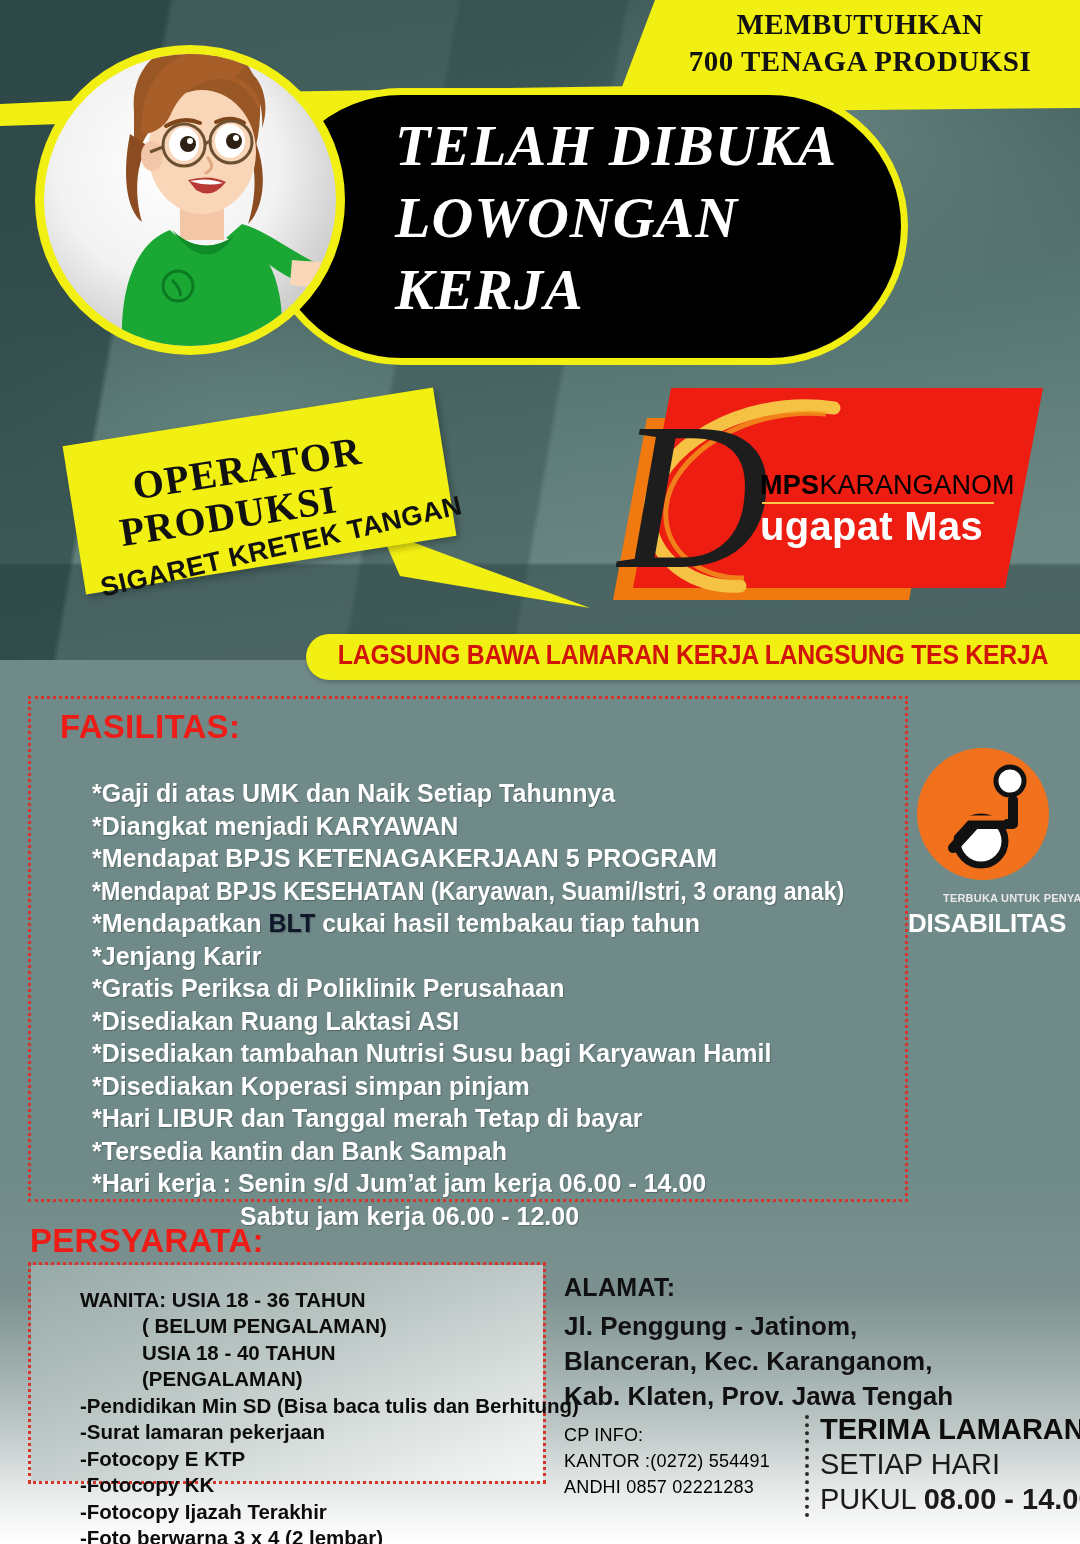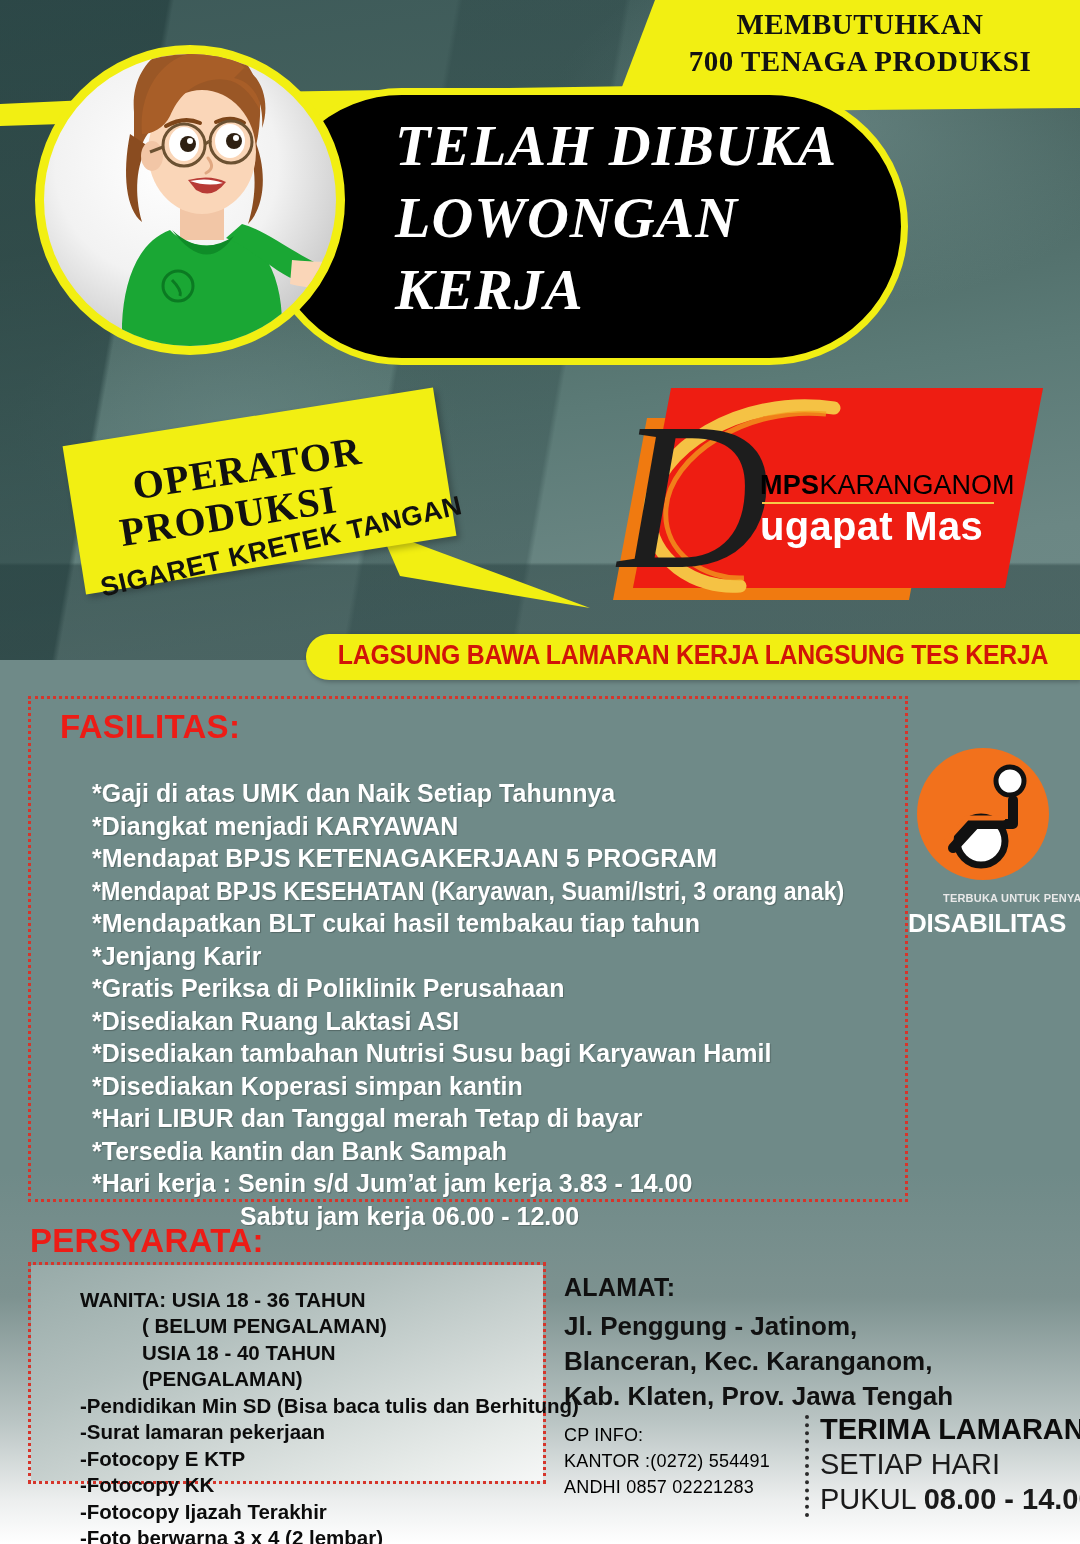--- a/index.html
+++ b/index.html
@@ -160,21 +160,21 @@
   }
   .fas-list{
     position:absolute;left:52px;top:752px;width:850px;
     color:#ffffff;font-weight:bold;font-size:25px;line-height:32.5px;
     text-shadow:1px 1px 1px rgba(0,0,0,.25);
     font-family:"Liberation Sans", sans-serif;
   }
   .fas-list li{list-style:none;white-space:nowrap;}
   .fas-list .narrow{transform:scaleX(.93);transform-origin:left center;}
   .fas-list .ind{padding-left:148px;}
-  .blt{color:#ffffff;}
+  .blt{color:#0f172a;}
 
   
   .dis-wrap{position:absolute;left:908px;top:748px;width:150px;height:200px;text-align:center;}
   .dis-circle{
     width:132px;height:132px;border-radius:50%;background:#f2711c;
     margin:0 auto;position:relative;
   }
   .dis-c1{
     position:absolute;left:35px;top:8px;font-size:11px;font-weight:bold;
     color:#e9e9e9;letter-spacing:.2px;white-space:nowrap;
@@ -331,24 +331,24 @@
   <ul class="fas-list">
     <li>*Gaji di atas UMK dan Naik Setiap Tahunnya</li>
     <li>*Diangkat menjadi KARYAWAN</li>
     <li>*Mendapat BPJS KETENAGAKERJAAN 5 PROGRAM</li>
     <li class="narrow">*Mendapat BPJS KESEHATAN (Karyawan, Suami/Istri, 3 orang anak)</li>
     <li><span>*Mendapatkan </span><span class="blt">BLT</span><span> cukai hasil tembakau tiap tahun</span></li>
     <li>*Jenjang Karir</li>
     <li>*Gratis Periksa di Poliklinik Perusahaan</li>
     <li>*Disediakan Ruang Laktasi ASI</li>
     <li>*Disediakan tambahan Nutrisi Susu bagi Karyawan Hamil</li>
-    <li>*Disediakan Koperasi simpan kantin</li>
+    <li>*Disediakan Koperasi simpan pinjam</li>
     <li>*Hari LIBUR dan Tanggal merah Tetap di bayar</li>
     <li>*Tersedia kantin dan Bank Sampah</li>
-    <li>*Hari kerja : Senin s/d Jum’at jam kerja 3.83 - 14.00</li>
+    <li>*Hari kerja : Senin s/d Jum’at jam kerja 06.00 - 14.00</li>
     <li class="ind">Sabtu jam kerja 06.00 - 12.00</li>
   </ul>
 
   <div class="dis-wrap">
     <div class="dis-circle">
       <svg width="132" height="132" viewBox="0 0 132 132">
         <circle cx="93" cy="33" r="14" fill="#fff" stroke="#111" stroke-width="5"></circle>
         <circle cx="64" cy="93" r="24" fill="#fff" stroke="#111" stroke-width="7"></circle>
         <path d="M96 52 L 96 76 L 58 76 L 36 100" fill="none" stroke="#111" stroke-width="10" stroke-linecap="round" stroke-linejoin="round"></path>
         <path d="M86 52 L 86 70 L 50 70 L 30 92" fill="none" stroke="#f2711c" stroke-width="5" stroke-linecap="round" stroke-linejoin="round"></path>

